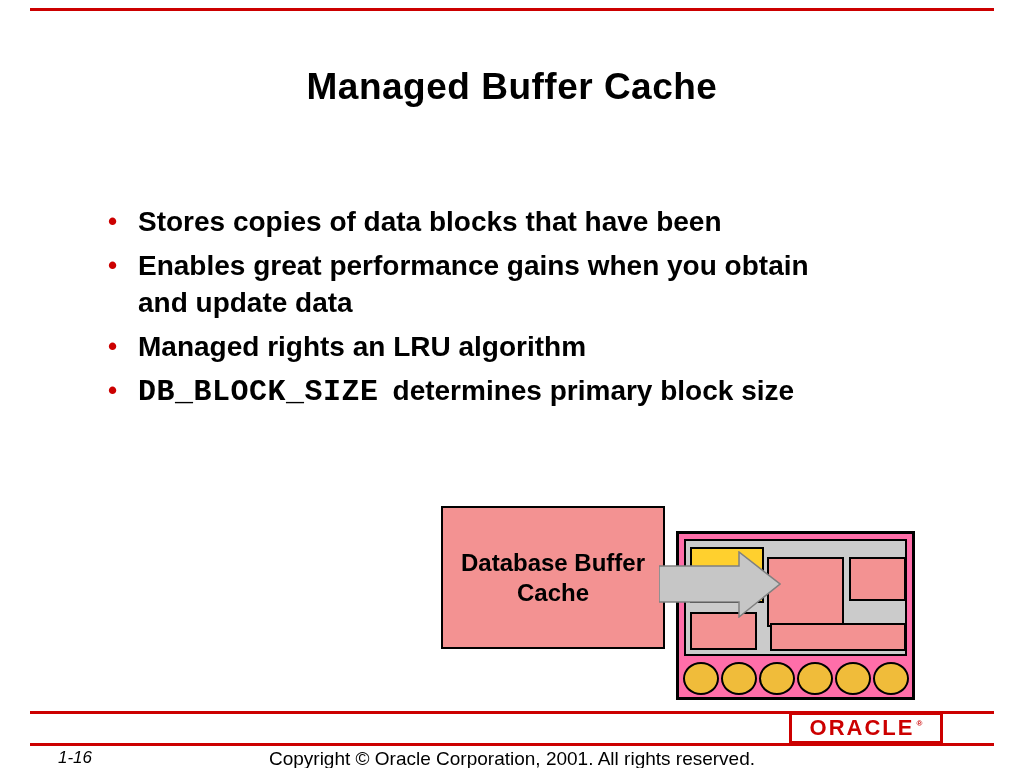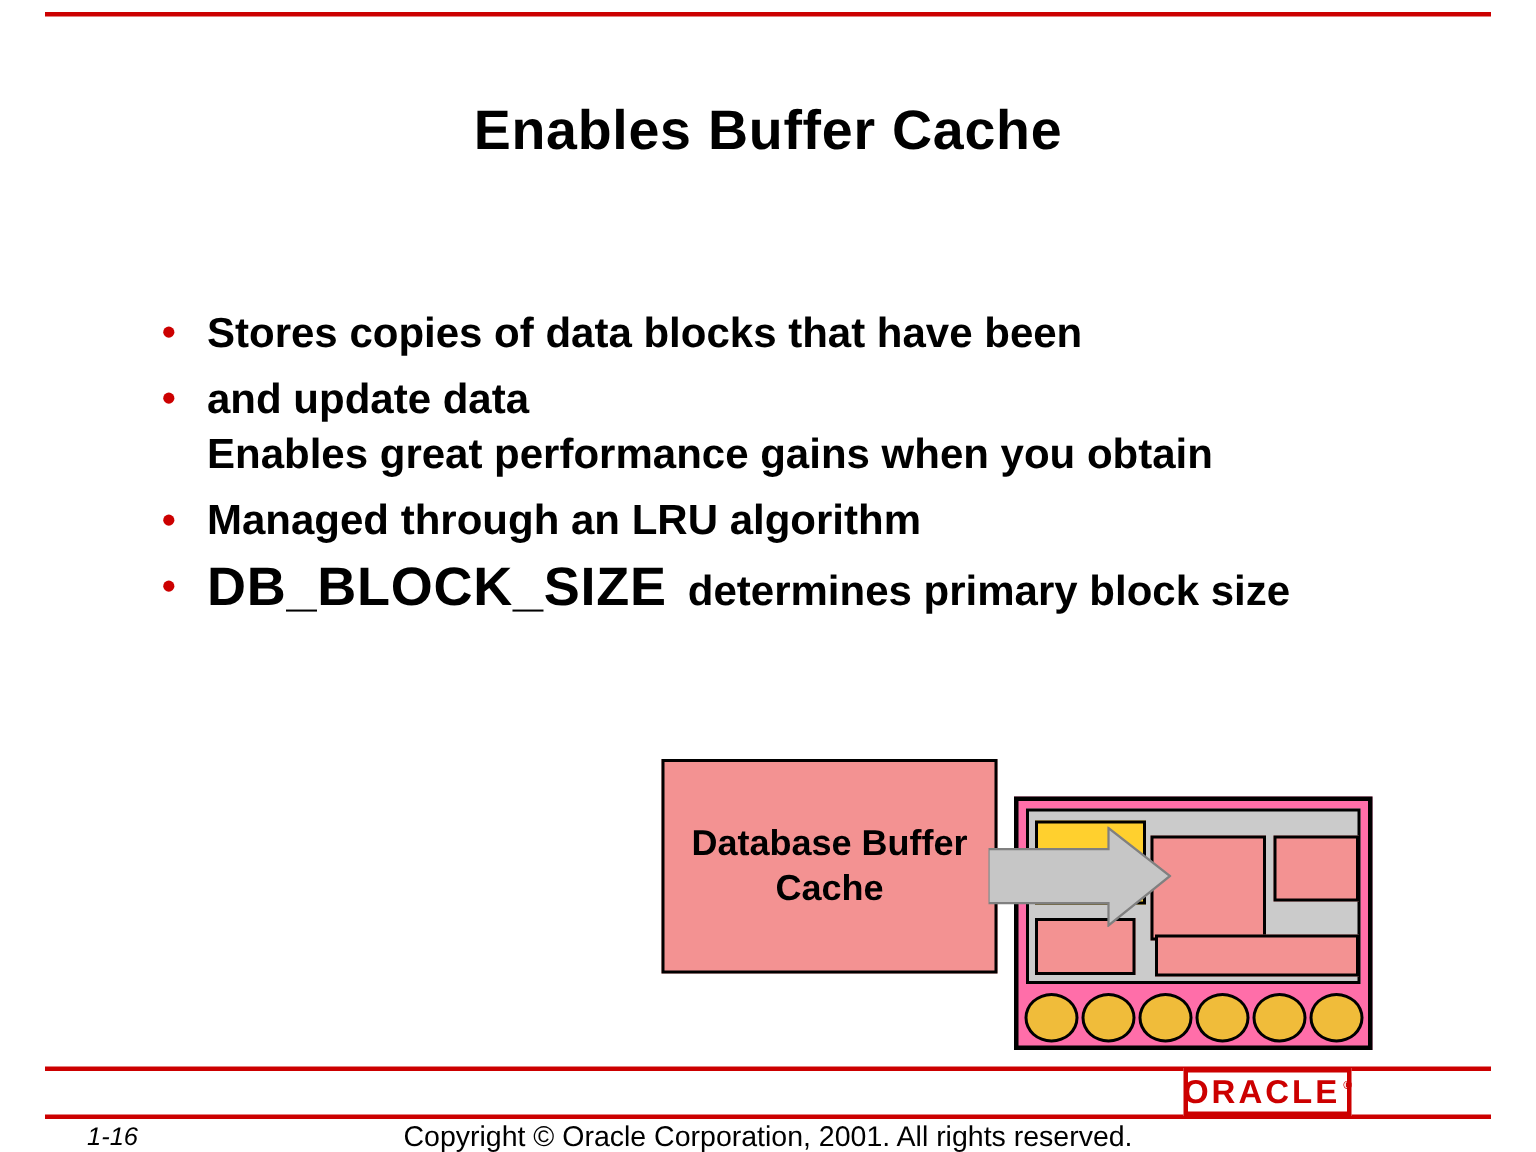--- a/index.html
+++ b/index.html
@@ -23,22 +23,22 @@
   }
 
   #bullet-list { position: absolute; left: 108px; top: 203px; width: 840px; }
   .bullet-item {
     display: flex; align-items: flex-start; margin-bottom: 7px;
     font-size: 28px; font-weight: bold; line-height: 37px;
   }
   .bullet-dot { flex: 0 0 30px; color: var(--accent-red, #c00); font-size: 26px; }
   .bullet-text .line { display: block; }
   .code {
-    font-family: Liberation Sans, sans-serif;
-    font-size: 36px; font-weight: bold; letter-spacing: 0.5px;
+    font-family: Liberation Mono, monospace;
+    font-size: 30px; font-weight: bold; letter-spacing: 0.5px;
   }
   .after-code { margin-left: 14px; text-align: center; }
 
   
   #label-box {
     position: absolute; left: 441px; top: 506px; width: 224px; height: 143px;
     background: var(--salmon, #f39292); border: 2px solid #000;
     display: flex; flex-direction: column; justify-content: center; align-items: center;
     font-size: 24px; font-weight: bold; text-align: center; line-height: 30px;
   }
@@ -61,54 +61,54 @@
     position: absolute; left: 683px; top: 662px; width: 226px; height: 33px;
     display: flex; justify-content: space-between;
   }
   .ellipse {
     width: 36px; height: 33px; border-radius: 50%;
     background: var(--gold, #f0bc3a); border: 2px solid #000;
   }
 
   
   #oracle-logo {
-    position: absolute; left: 789px; top: 712px; width: 112px; height: 32px;
+    position: absolute; left: 789px; top: 712px; width: 154px; height: 32px;
     background: #fff; border: 3px solid var(--accent-red, #c00);
     display: flex; align-items: flex-end; justify-content: center;
     color: var(--accent-red, #c00); font-weight: bold; font-size: 22px; letter-spacing: 2px;
   }
   #oracle-logo sup { font-size: 8px; margin-left: 2px; align-self: flex-start; margin-top: 4px; letter-spacing: 0; }
   #page-number { position: absolute; left: 58px; top: 748px; font-size: 17px; font-style: italic; }
   #copyright { position: absolute; left: 0; top: 748px; width: 1024px; text-align: center; font-size: 19px; }
 </style>
 </head>
 <body>
 
 <div class="rule" id="rule-top"></div>
 
-<h1 id="slide-title">Enables Buffer Cache</h1>
+<h1 id="slide-title">Managed Buffer Cache</h1>
 
 <div id="bullet-list">
   <div class="bullet-item">
     <span class="bullet-dot">•</span>
     <span class="bullet-text">
       <span class="line">Stores copies of data blocks that have been</span>
     </span>
   </div>
   <div class="bullet-item">
     <span class="bullet-dot">•</span>
     <span class="bullet-text">
+      <span class="line">Enables great performance gains when you obtain</span>
       <span class="line">and update data</span>
-      <span class="line">Enables great performance gains when you obtain</span>
     </span>
   </div>
   <div class="bullet-item">
     <span class="bullet-dot">•</span>
     <span class="bullet-text">
-      <span class="line">Managed through an LRU algorithm</span>
+      <span class="line">Managed rights an LRU algorithm</span>
     </span>
   </div>
   <div class="bullet-item">
     <span class="bullet-dot">•</span>
     <span class="bullet-text">
       <span class="code">DB_BLOCK_SIZE</span><span class="after-code">determines primary block size</span>
     </span>
   </div>
 </div>
 

